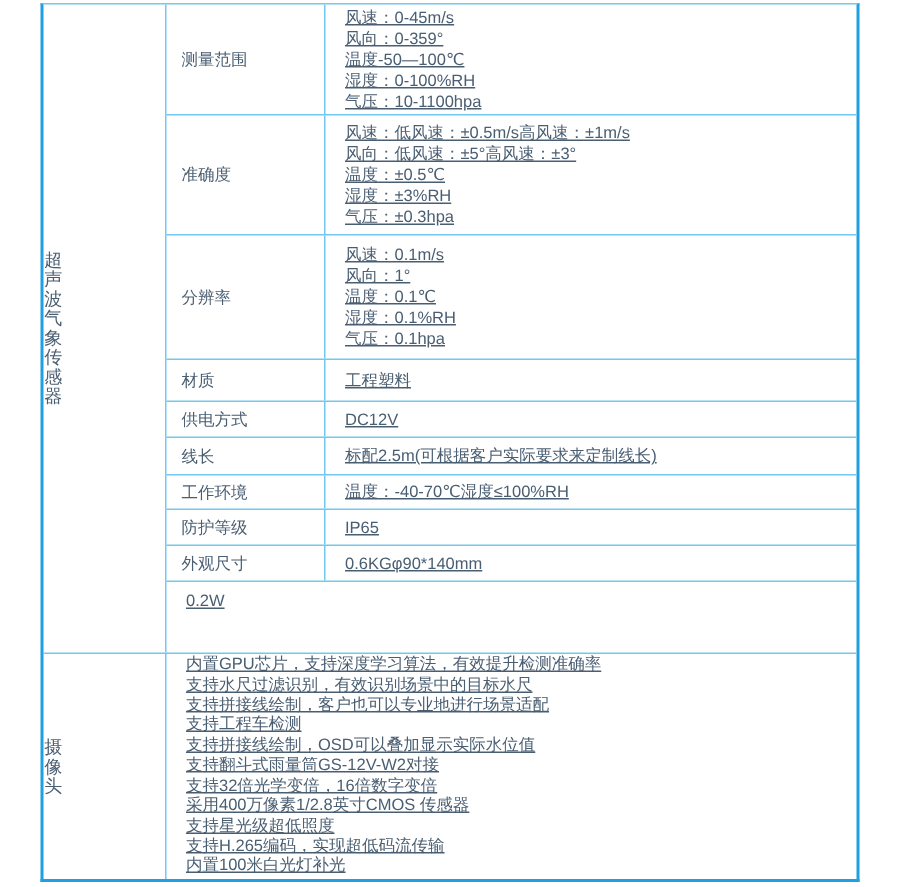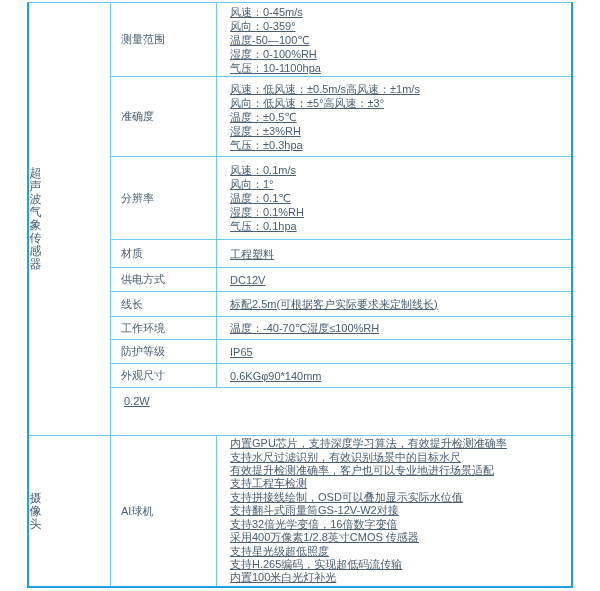--- a/index.html
+++ b/index.html
@@ -141,25 +141,24 @@
 
     </div>
   </div>
 
   <div class="section section2">
     <div class="cat-cell">
       <div class="cat-text">摄像头</div>
     </div>
     <div class="rows-col">
       <div class="row r12">
-        <div class="label-cell">AI球机</div>
         <div class="value-cell">
           <div class="vline-cam">内置GPU芯片，支持深度学习算法，有效提升检测准确率</div>
           <div class="vline-cam">支持水尺过滤识别，有效识别场景中的目标水尺</div>
-          <div class="vline-cam">有效提升检测准确率，客户也可以专业地进行场景适配</div>
+          <div class="vline-cam">支持拼接线绘制，客户也可以专业地进行场景适配</div>
           <div class="vline-cam">支持工程车检测</div>
           <div class="vline-cam">支持拼接线绘制，OSD可以叠加显示实际水位值</div>
           <div class="vline-cam">支持翻斗式雨量筒GS-12V-W2对接</div>
           <div class="vline-cam">支持32倍光学变倍，16倍数字变倍</div>
           <div class="vline-cam">采用400万像素1/2.8英寸CMOS 传感器</div>
           <div class="vline-cam">支持星光级超低照度</div>
           <div class="vline-cam">支持H.265编码，实现超低码流传输</div>
           <div class="vline-cam">内置100米白光灯补光</div>
         </div>
       </div>

